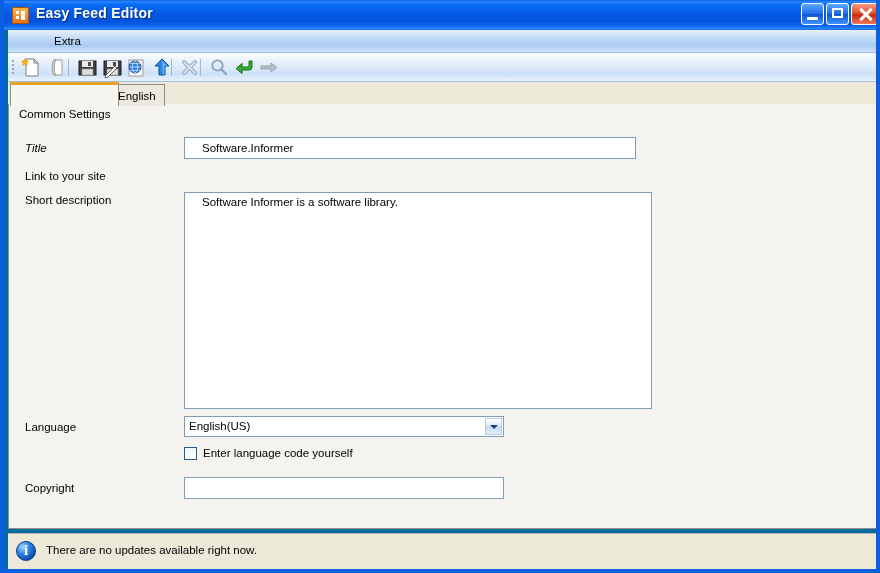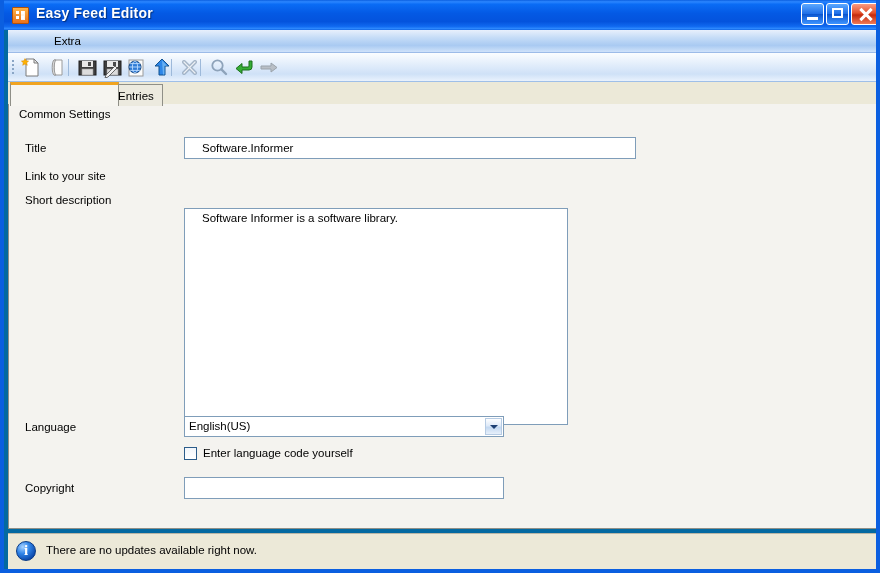--- a/index.html
+++ b/index.html
@@ -425,32 +425,32 @@
 
     <div class="tb" style="left:250px;">
       <svg width="22" height="21" viewBox="0 0 22 21">
         <path d="M3 9 h10 v-3 l6 4.5 -6 4.5 v-3 h-10 z" fill="#b9bfc6" stroke="#9aa3ab" stroke-width="1" stroke-linejoin="round"></path>
       </svg>
     </div>
   </div>
 
   <div class="tabstrip">
     <div class="tab active">Common Settings</div>
-    <div class="tab inactive">Entries</div>
+    <div class="tab inactive">English</div>
   </div>
 
   <div class="client">
 
-    <div class="lbl" style="left:16px; top:38px;">Title</div>
+    <div class="lbl" style="left:16px; top:38px;font-style:italic;">Title</div>
     <input class="field" type="text" style="left: 175px; top: 33px; width: 452px; height: 22px;" value="Software.Informer">
 
     <div class="lbl" style="left:16px; top:66px;">Link to your site</div>
 
     <div class="lbl" style="left:16px; top:90px;">Short description</div>
-    <textarea class="field" style="left: 175px; top: 104px; width: 384px; height: 217px;">Software Informer is a software library.</textarea>
+    <textarea class="field" style="left: 175px; top: 88px; width: 468px; height: 217px;">Software Informer is a software library.</textarea>
 
     <div class="lbl" style="left:16px; top:317px;">Language</div>
     <div class="combo" style="left:175px; top:312px; width:320px;">
       <span class="combo-text">English(US)</span>
       <span class="combo-btn"></span>
     </div>
 
     <div class="cbox" style="left:175px; top:343px;"></div>
     <div class="lbl" style="left:194px; top:343px;">Enter language code yourself</div>
 

